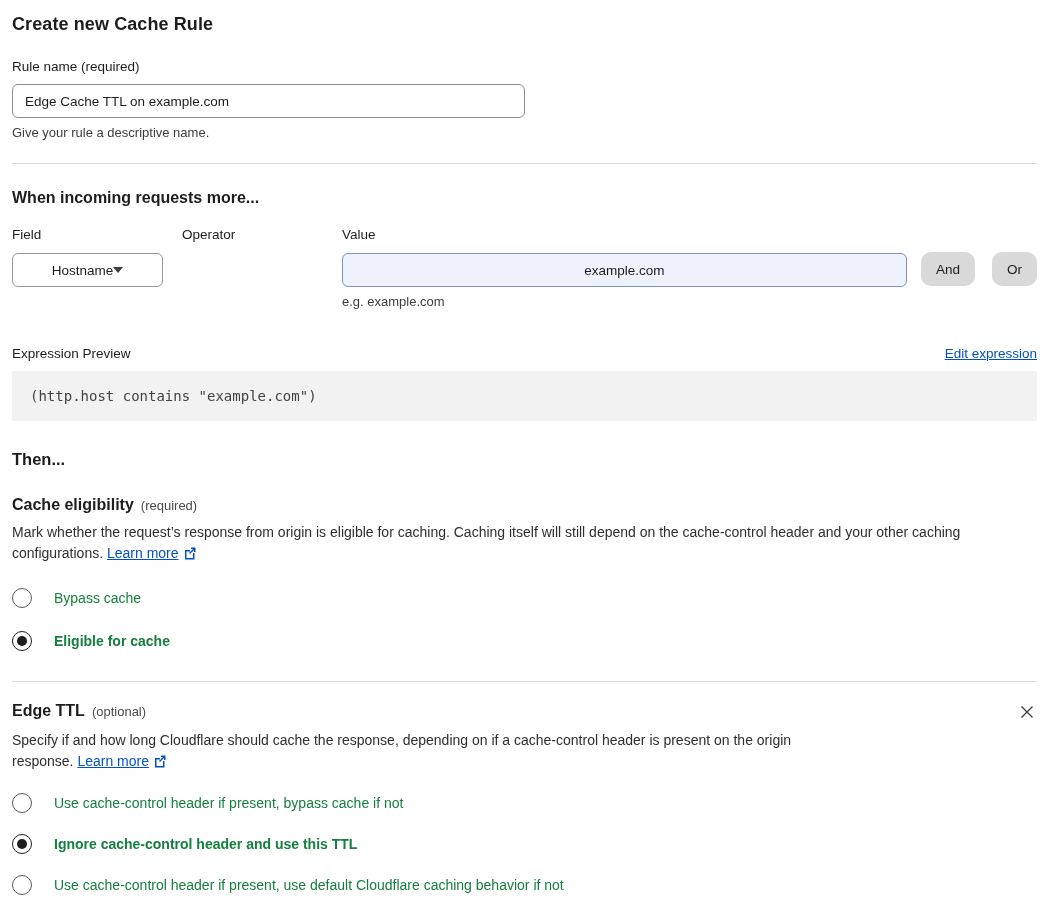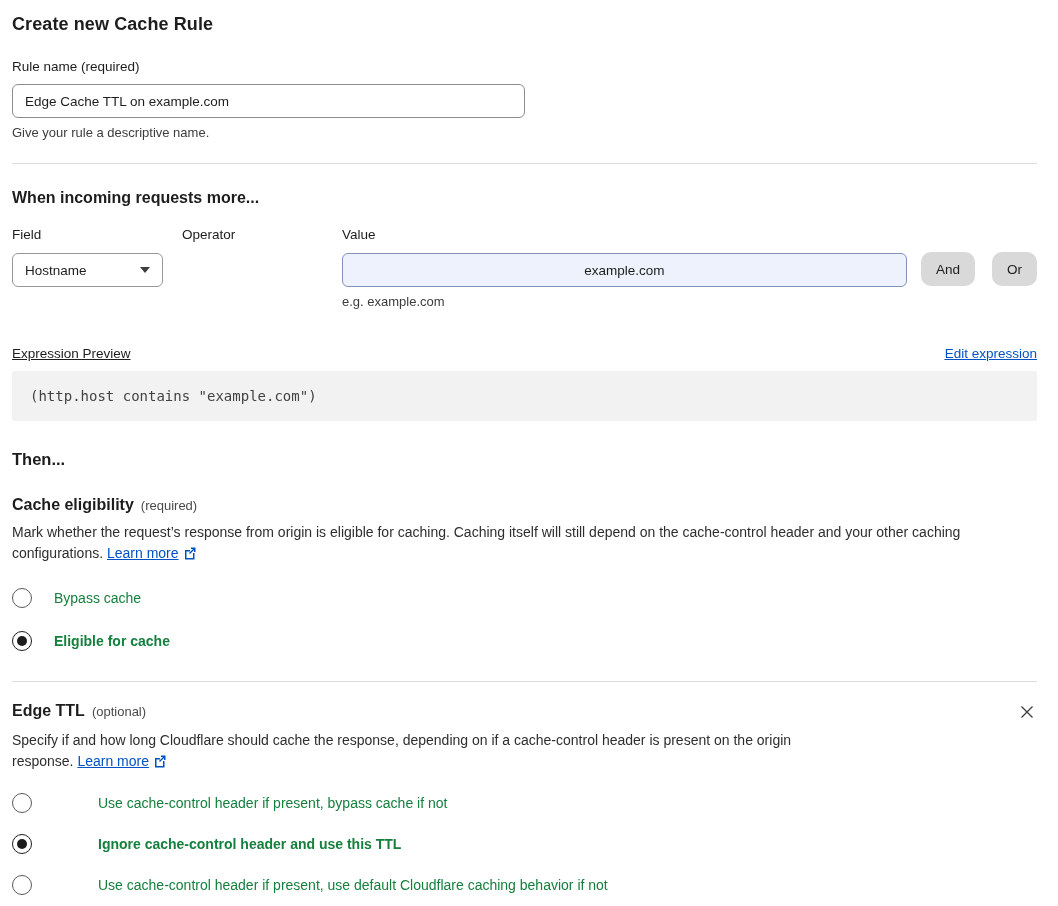--- a/index.html
+++ b/index.html
@@ -68,21 +68,21 @@
   .col-operator { width: 150px; margin-right: 10px; }
   .col-value { flex: 1; }
   .select-box {
     margin-top: 11px;
     height: 34px;
     border: 1px solid #979797;
     border-radius: 6px;
     background: #fff;
     display: flex;
     align-items: center;
-    justify-content: space-between;
+    justify-content: center;
     padding: 0 12px;
     font-size: 13.5px;
     color: #1d1d1d;
     cursor: pointer;
   }
   .caret {
     width: 0; height: 0;
     border-left: 5px solid transparent;
     border-right: 5px solid transparent;
     border-top: 6px solid #3f3f3f;
@@ -117,21 +117,20 @@
     font-family: "Liberation Sans", "DejaVu Sans", sans-serif;
     color: #1d1d1d;
     cursor: pointer;
   }
   
   .expression-header {
     display: flex;
     justify-content: space-between;
     align-items: flex-start;
     margin-top: 37px;
-    text-decoration: underline;
   }
   .expression-label { font-size: 13.5px; color: #1d1d1d; }
   a.link {
     color: #0051c3;
     text-decoration: underline;
     font-size: 13.5px;
     cursor: pointer;
   }
   .code-block {
     margin-top: 10px;
@@ -209,21 +208,21 @@
   }
   .close-btn {
     background: none;
     border: none;
     cursor: pointer;
     padding: 2px;
     line-height: 1;
   }
   .close-btn svg { display: block; }
   .edge-desc { max-width: 835px; }
-  .edge-ttl .radio-row { margin-top: 21px; gap: 44px; }
+  .edge-ttl .radio-row { margin-top: 21px; }
 </style>
 </head>
 <body>
 
 <div class="container">
 
   <h1 class="form-title">Create new Cache Rule</h1>
 
   <div class="field-label">Rule name (required)</div>
   <input class="text-input" type="text" value="Edge Cache TTL on example.com" style="">

